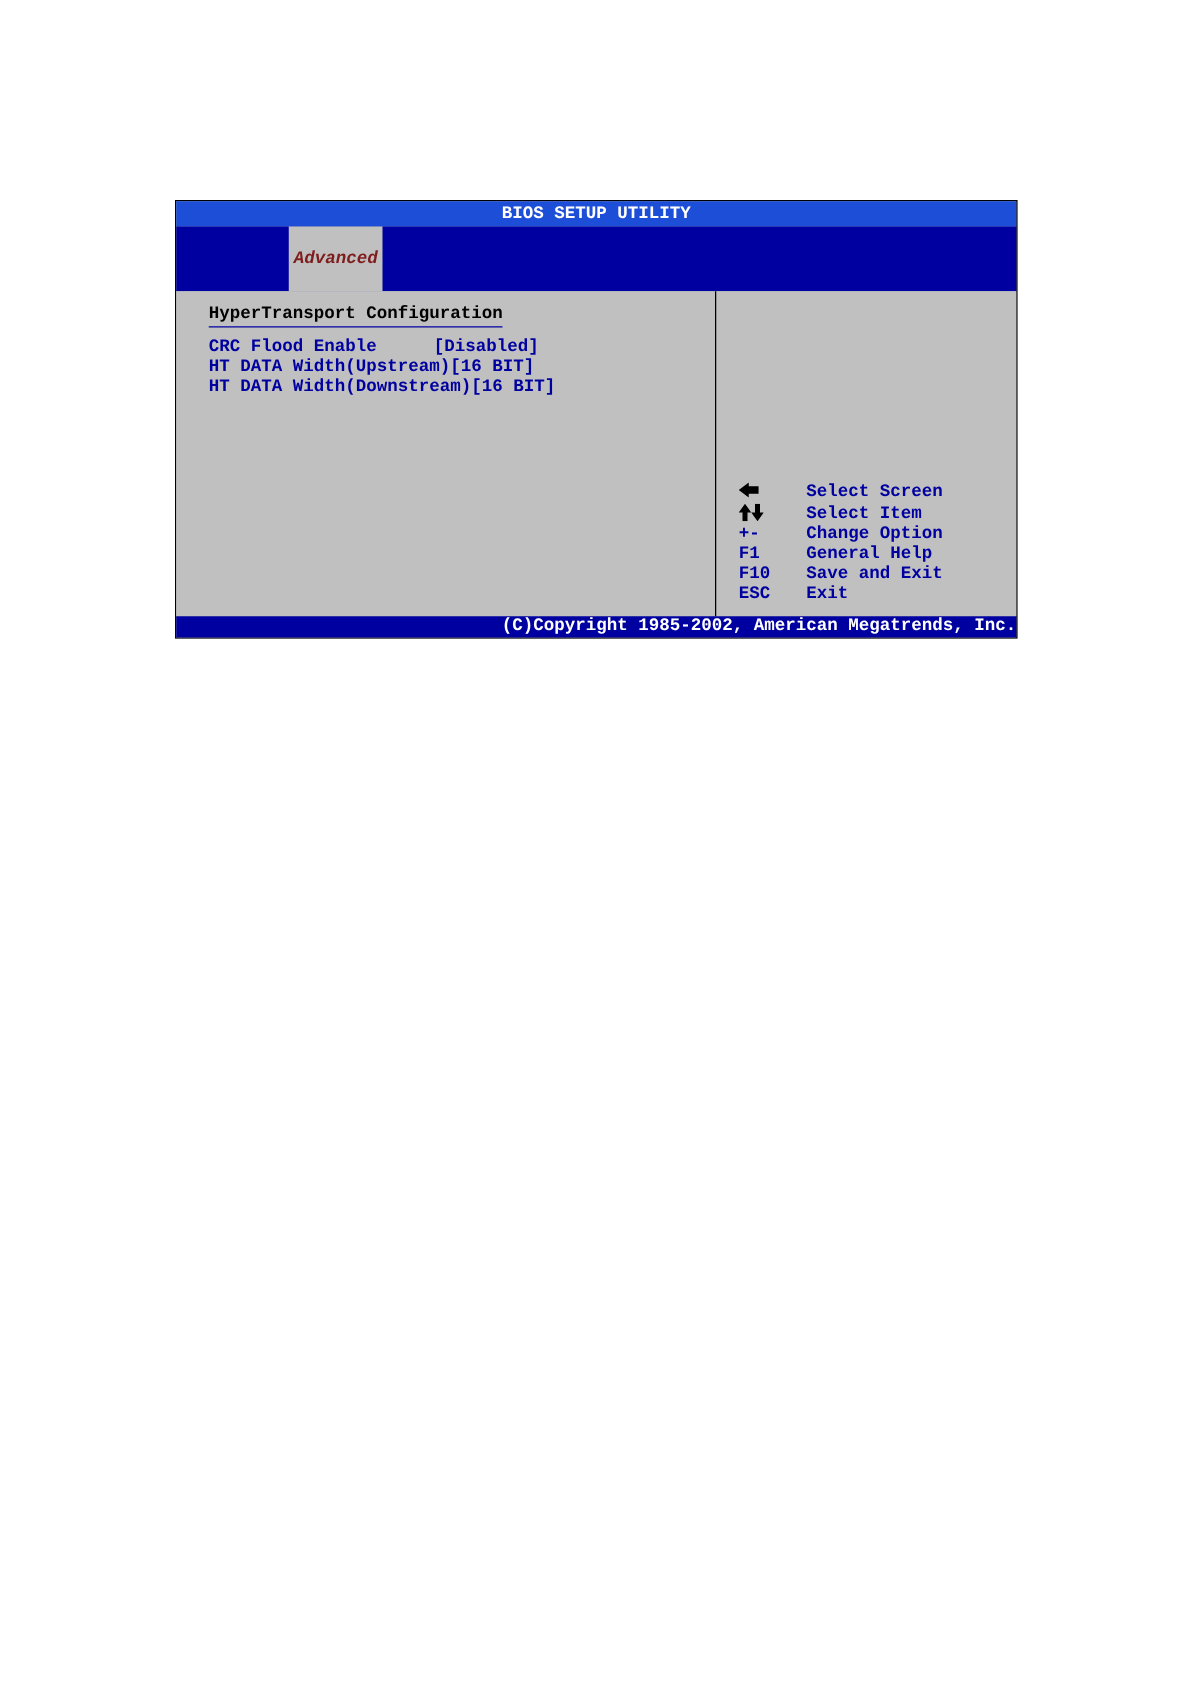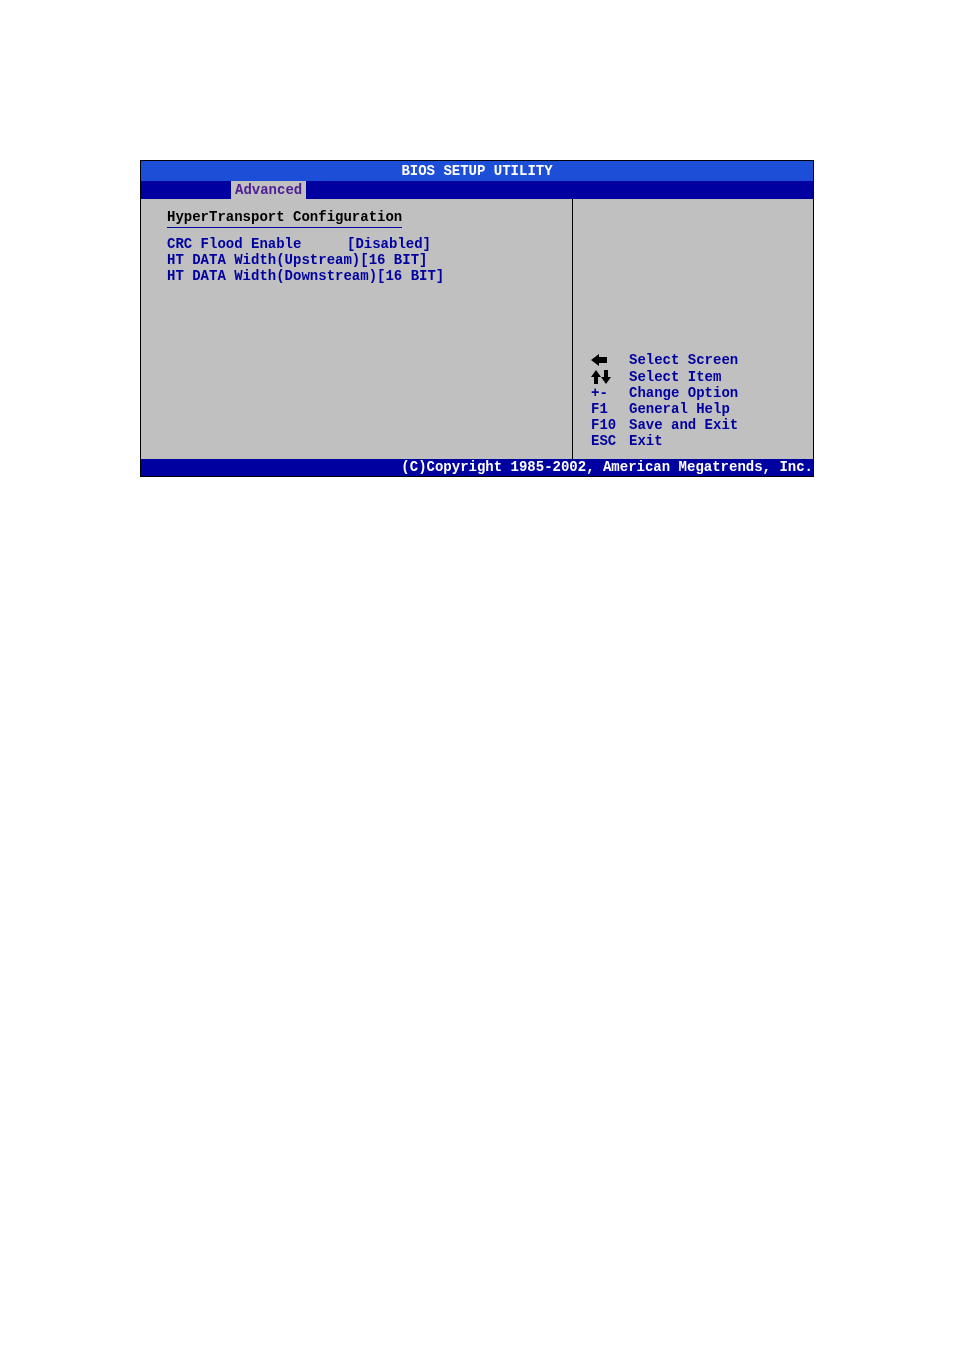--- a/index.html
+++ b/index.html
@@ -27,24 +27,25 @@
     .tab-row {
       background: #0000a0;
       padding: 0;
       display: flex;
     }
     .tab-spacer {
       width: 90px;
     }
     .tab {
       background: #c0c0c0;
-      color: #4c1d95;
-      padding: 1px 4px;
+      color: #7f1d1d;
+      padding: 18px 4px;
       font-weight: bold;
       display: inline-block;
+      font-style: italic;
     }
     .body-row {
       display: flex;
       background: #c0c0c0;
       min-height: 260px;
     }
     .left-panel {
       flex: 0 0 432px;
       border-right: 1px solid #000;
       padding: 10px 18px 10px 26px;
@@ -78,21 +79,22 @@
     .option-value {
       white-space: pre;
     }
     .help-keys {
       margin-top: auto;
       padding-top: 100px;
     }
     .help-row {
       display: flex;
       line-height: 1.15;
-      align-items: center;
+      align-items: flex-start;
+      gap: 16px;
     }
     .help-key {
       flex: 0 0 38px;
       white-space: pre;
       display: flex;
       align-items: center;
     }
     .help-desc {
       white-space: pre;
     }

